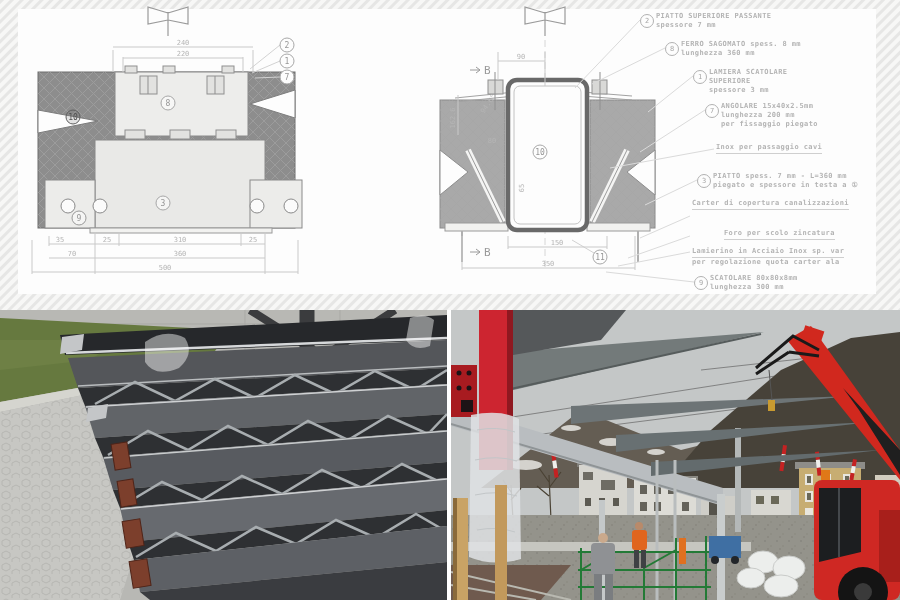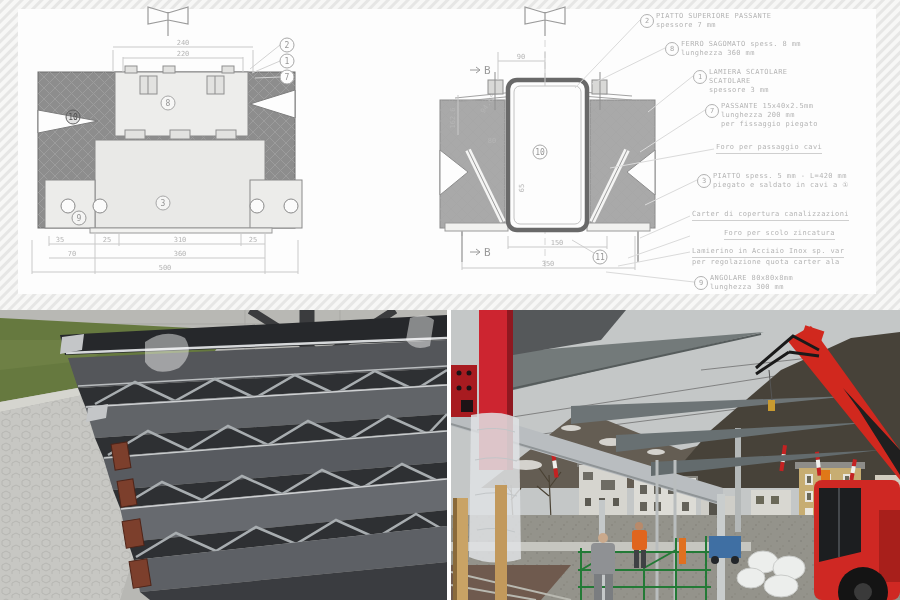--- a/index.html
+++ b/index.html
@@ -1,21 +1,21 @@
 <!DOCTYPE html>
 <html><head>
 <meta charset="utf-8">
 <style>
   html,body{margin:0;padding:0;background:#fff;}
   #stage{position:relative;width:900px;height:600px;overflow:hidden;background:#fff;
          font-family:"DejaVu Sans Mono",monospace;}
   
   #panel{position:absolute;left:0;top:0;width:900px;height:310px;background:#fdfdfd;}
   #cad{position:absolute;left:0;top:0;}
-  .ann{position:absolute;color:#b4b4b4;font-size:7px;line-height:9px;letter-spacing:.4px;white-space:nowrap;}
+  .ann{position:absolute;color:#b4b4b4;font-size:7px;line-height:9px;letter-spacing:.4px;white-space:nowrap;font-weight:bold;}
   .ann .ul{border-bottom:1px solid #cfcfcf;padding-bottom:1px;display:inline-block;}
   .circ{position:absolute;width:12px;height:12px;border:1px solid #b2b2b2;border-radius:50%;
         color:#a6a6a6;font-size:7px;line-height:12px;text-align:center;background:rgba(253,253,253,.6);}
   
   #photos{position:absolute;left:0;top:310px;width:900px;height:290px;background:#fff;}
   .photo{position:absolute;top:0;height:290px;overflow:hidden;}
   #photo-left{left:0;width:447px;background:#b8b8b4;}
   #photo-right{left:451px;width:449px;background:#c4c7c7;}
   #divider{position:absolute;left:447px;top:0;width:4px;height:290px;background:#ffffff;}
   figure{margin:0;}
@@ -208,49 +208,49 @@
           <div>spessore 7 mm</div>
       </div>
       <span class="circ" style="left:665px;top:42px">8</span>
       <div class="ann" style="left:681px;top:40px">
         <div>FERRO SAGOMATO spess. 8 mm</div>
           <div>lunghezza 360 mm</div>
       </div>
       <span class="circ" style="left:693px;top:70px">1</span>
       <div class="ann" style="left:709px;top:68px">
         <div>LAMIERA SCATOLARE</div>
-          <div>SCATOLARE</div>
+          <div>SUPERIORE</div>
           <div>spessore 3 mm</div>
       </div>
       <span class="circ" style="left:705px;top:104px">7</span>
       <div class="ann" style="left:721px;top:102px">
-        <div>PASSANTE 15x40x2.5mm</div>
+        <div>ANGOLARE 15x40x2.5mm</div>
           <div>lunghezza 200 mm</div>
           <div>per fissaggio piegato</div>
       </div>
       <div class="ann" style="left:716px;top:143px">
-        <span class="ul">Foro per passaggio cavi</span>
+        <span class="ul">Inox per passaggio cavi</span>
       </div>
       <span class="circ" style="left:697px;top:174px">3</span>
       <div class="ann" style="left:713px;top:172px">
-        <div>PIATTO spess. 5 mm - L=420 mm</div>
-          <div>piegato e saldato in cavi a ①</div>
-      </div>
-      <div class="ann" style="left:692px;top:210px">
+        <div>PIATTO spess. 7 mm - L=360 mm</div>
+          <div>piegato e spessore in testa a ①</div>
+      </div>
+      <div class="ann" style="left:692px;top:199px">
         <span class="ul">Carter di copertura canalizzazioni</span>
       </div>
       <div class="ann" style="left:724px;top:229px">
         <span class="ul">Foro per scolo zincatura</span>
       </div>
       <div class="ann" style="left:692px;top:247px">
         <span class="ul">Lamierino in Acciaio Inox sp. var</span><div>per regolazione quota carter ala</div>
       </div>
       <span class="circ" style="left:694px;top:276px">9</span>
       <div class="ann" style="left:710px;top:274px">
-        <div>ANGOLARE 80x80x8mm</div>
+        <div>SCATOLARE 80x80x8mm</div>
           <div>lunghezza 300 mm</div>
       </div>
     </div>
   </section>
 
   <section id="photos">
 
     <figure class="photo" id="photo-left">
       <svg width="447" height="290" viewBox="0 0 447 290">
         <defs>

